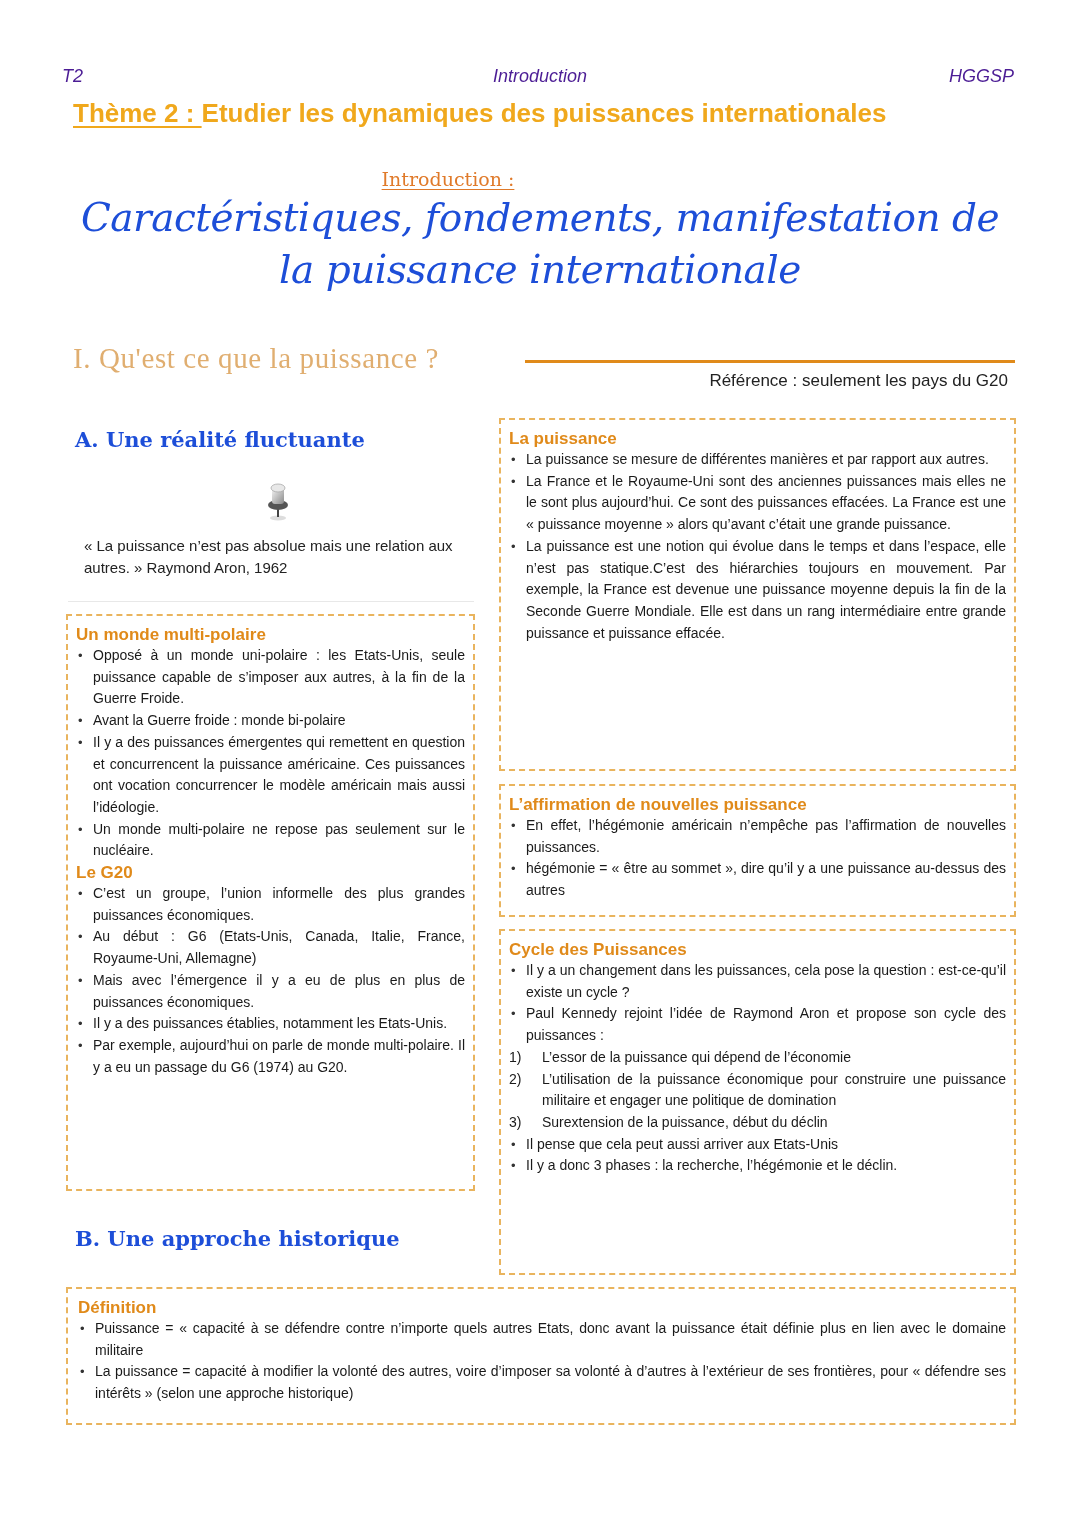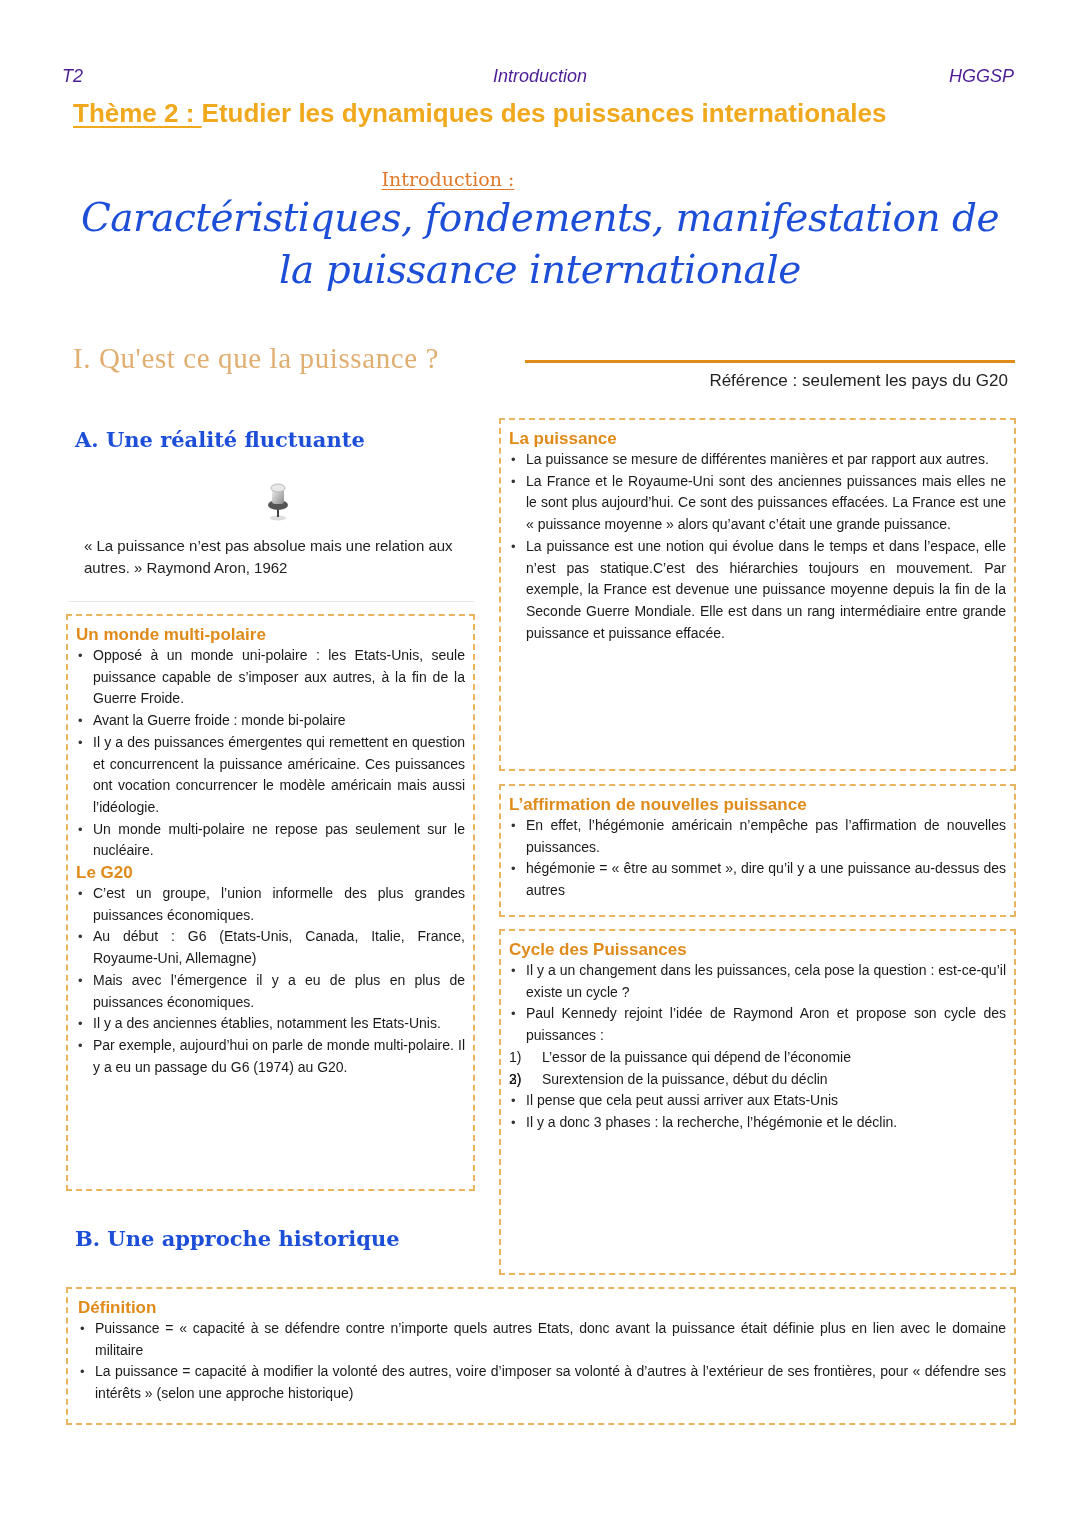--- a/index.html
+++ b/index.html
@@ -91,21 +91,21 @@
     <li class="b">Opposé à un monde uni-polaire : les Etats-Unis, seule puissance capable de s’imposer aux autres, à la fin de la Guerre Froide.</li>
     <li class="b">Avant la Guerre froide : monde bi-polaire</li>
     <li class="b">Il y a des puissances émergentes qui remettent en question et concurrencent la puissance américaine. Ces puissances ont vocation concurrencer le modèle américain mais aussi l’idéologie.</li>
     <li class="b">Un monde multi-polaire ne repose pas seulement sur le nucléaire.</li>
   </ul>
   <h4>Le G20</h4>
   <ul>
     <li class="b">C’est un groupe, l’union informelle des plus grandes puissances économiques.</li>
     <li class="b">Au début : G6 (Etats-Unis, Canada, Italie, France, Royaume-Uni, Allemagne)</li>
     <li class="b">Mais avec l’émergence il y a eu de plus en plus de puissances économiques.</li>
-    <li class="b">Il y a des anciennes établies, notamment les Etats-Unis.</li>
+    <li class="b">Il y a des puissances établies, notamment les Etats-Unis.</li>
     <li class="b">Par exemple, aujourd’hui on parle de monde multi-polaire. Il y a eu un passage du G6 (1974) au G20.</li>
   </ul>
 </div>
 
 <div class="box box-puis">
   <h4>La puissance</h4>
   <ul>
     <li class="b">La puissance se mesure de différentes manières et par rapport aux autres.</li>
     <li class="b">La France et le Royaume-Uni sont des anciennes puissances mais elles ne le sont plus aujourd’hui. Ce sont des puissances effacées. La France est une « puissance moyenne » alors qu’avant c’était une grande puissance.</li>
     <li class="b">La puissance est une notion qui évolue dans le temps et dans l’espace, elle n’est pas statique.C’est des hiérarchies toujours en mouvement. Par exemple, la France est devenue une puissance moyenne depuis la fin de la Seconde Guerre Mondiale. Elle est dans un rang intermédiaire entre grande puissance et puissance effacée.</li>
@@ -119,21 +119,21 @@
     <li class="b">hégémonie = « être au sommet », dire qu’il y a une puissance au-dessus des autres</li>
   </ul>
 </div>
 
 <div class="box box-cycle">
   <h4>Cycle des Puissances</h4>
   <ul>
     <li class="b">Il y a un changement dans les puissances, cela pose la question : est-ce-qu’il existe un cycle ?</li>
     <li class="b">Paul Kennedy rejoint l’idée de Raymond Aron et propose son cycle des puissances :</li>
     <li class="n"><span class="num">1)</span><span>L’essor de la puissance qui dépend de l’économie</span></li>
-    <li class="n"><span class="num">2)</span></li>
+    <li class="n"><span class="num">2)</span><span>L’utilisation de la puissance économique pour construire une puissance militaire et engager une politique de domination</span></li>
     <li class="n"><span class="num">3)</span><span>Surextension de la puissance, début du déclin</span></li>
     <li class="b">Il pense que cela peut aussi arriver aux Etats-Unis</li>
     <li class="b">Il y a donc 3 phases : la recherche, l’hégémonie et le déclin.</li>
   </ul>
 </div>
 
 <div class="abs subhead subB">B. Une approche historique</div>
 
 <div class="box box-def">
   <h4>Définition</h4>

